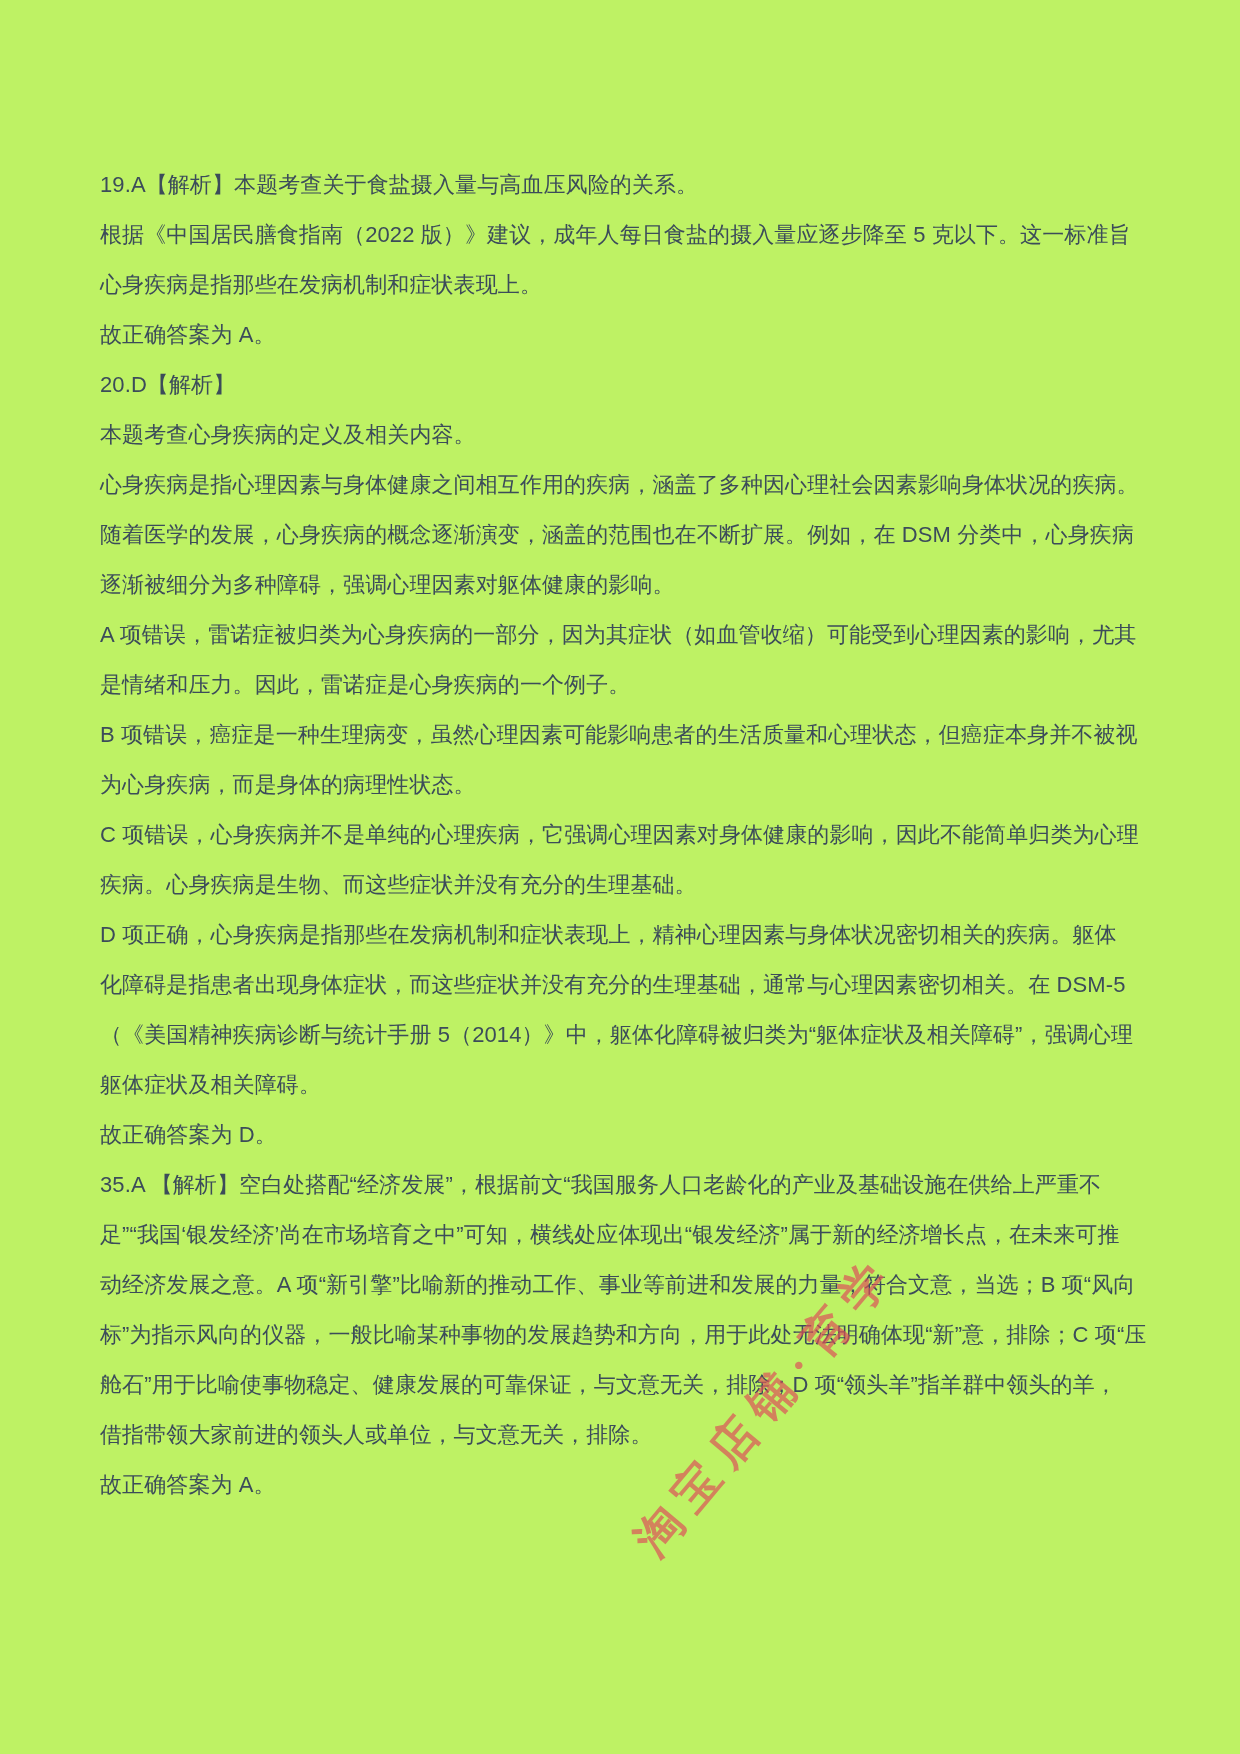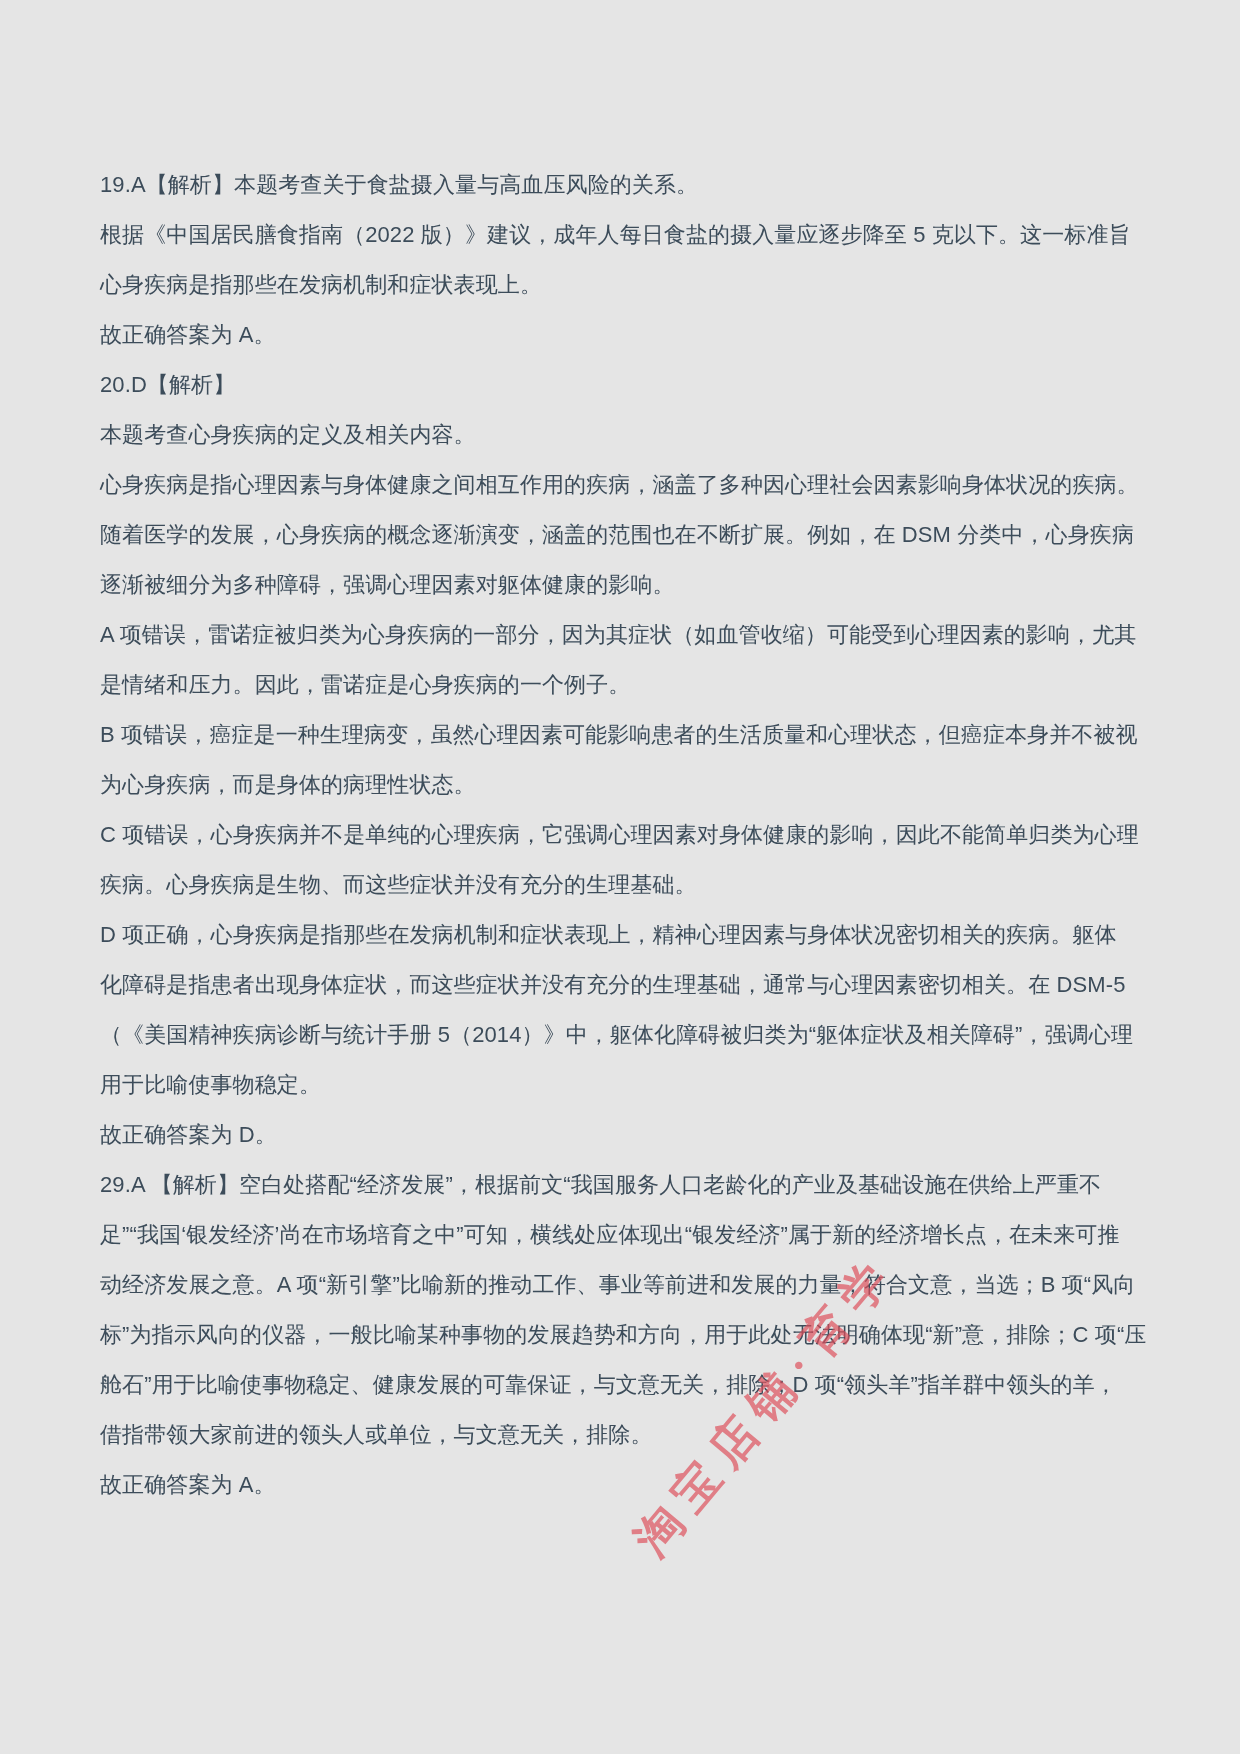--- a/index.html
+++ b/index.html
@@ -40,21 +40,21 @@
     font-weight: bold;
     letter-spacing: 12px;
     color: rgba(221, 77, 88, 0.68);
     white-space: nowrap;
     pointer-events: none;
   }
 </style>
 </head>
 <body>
 
-<div class="page" style="background: #e5e5e5;">
+<div class="page" style="background: #bef264;">
   <div class="content" style="color: rgb(60, 76, 90);">
       <div class="section">
         <div class="line">19.A【解析】本题考查关于食盐摄入量与高血压风险的关系。</div>
         <div class="line">根据《中国居民膳食指南（2022 版）》建议，成年人每日食盐的摄入量应逐步降至 5 克以下。这一标准旨</div>
         <div class="line">心身疾病是指那些在发病机制和症状表现上。</div>
         <div class="line">故正确答案为 A。</div>
       </div>
       <div class="section">
         <div class="line">20.D【解析】</div>
         <div class="line">本题考查心身疾病的定义及相关内容。</div>
@@ -63,25 +63,25 @@
         <div class="line">逐渐被细分为多种障碍，强调心理因素对躯体健康的影响。</div>
         <div class="line">A 项错误，雷诺症被归类为心身疾病的一部分，因为其症状（如血管收缩）可能受到心理因素的影响，尤其</div>
         <div class="line">是情绪和压力。因此，雷诺症是心身疾病的一个例子。</div>
         <div class="line">B 项错误，癌症是一种生理病变，虽然心理因素可能影响患者的生活质量和心理状态，但癌症本身并不被视</div>
         <div class="line">为心身疾病，而是身体的病理性状态。</div>
         <div class="line">C 项错误，心身疾病并不是单纯的心理疾病，它强调心理因素对身体健康的影响，因此不能简单归类为心理</div>
         <div class="line">疾病。心身疾病是生物、而这些症状并没有充分的生理基础。</div>
         <div class="line">D 项正确，心身疾病是指那些在发病机制和症状表现上，精神心理因素与身体状况密切相关的疾病。躯体</div>
         <div class="line">化障碍是指患者出现身体症状，而这些症状并没有充分的生理基础，通常与心理因素密切相关。在 DSM-5</div>
         <div class="line">（《美国精神疾病诊断与统计手册 5（2014）》中，躯体化障碍被归类为“躯体症状及相关障碍”，强调心理</div>
-        <div class="line">用于比喻使事物稳定。</div>
+        <div class="line">躯体症状及相关障碍。</div>
         <div class="line">故正确答案为 D。</div>
       </div>
       <div class="section">
-        <div class="line">29.A 【解析】空白处搭配“经济发展”，根据前文“我国服务人口老龄化的产业及基础设施在供给上严重不</div>
+        <div class="line">35.A 【解析】空白处搭配“经济发展”，根据前文“我国服务人口老龄化的产业及基础设施在供给上严重不</div>
         <div class="line">足”“我国‘银发经济’尚在市场培育之中”可知，横线处应体现出“银发经济”属于新的经济增长点，在未来可推</div>
         <div class="line">动经济发展之意。A 项“新引擎”比喻新的推动工作、事业等前进和发展的力量，符合文意，当选；B 项“风向</div>
         <div class="line">标”为指示风向的仪器，一般比喻某种事物的发展趋势和方向，用于此处无法明确体现“新”意，排除；C 项“压</div>
         <div class="line">舱石”用于比喻使事物稳定、健康发展的可靠保证，与文意无关，排除；D 项“领头羊”指羊群中领头的羊，</div>
         <div class="line">借指带领大家前进的领头人或单位，与文意无关，排除。</div>
         <div class="line">故正确答案为 A。</div>
       </div>
     </div>
   <div class="watermark">淘宝店铺·育学</div>
 </div>

